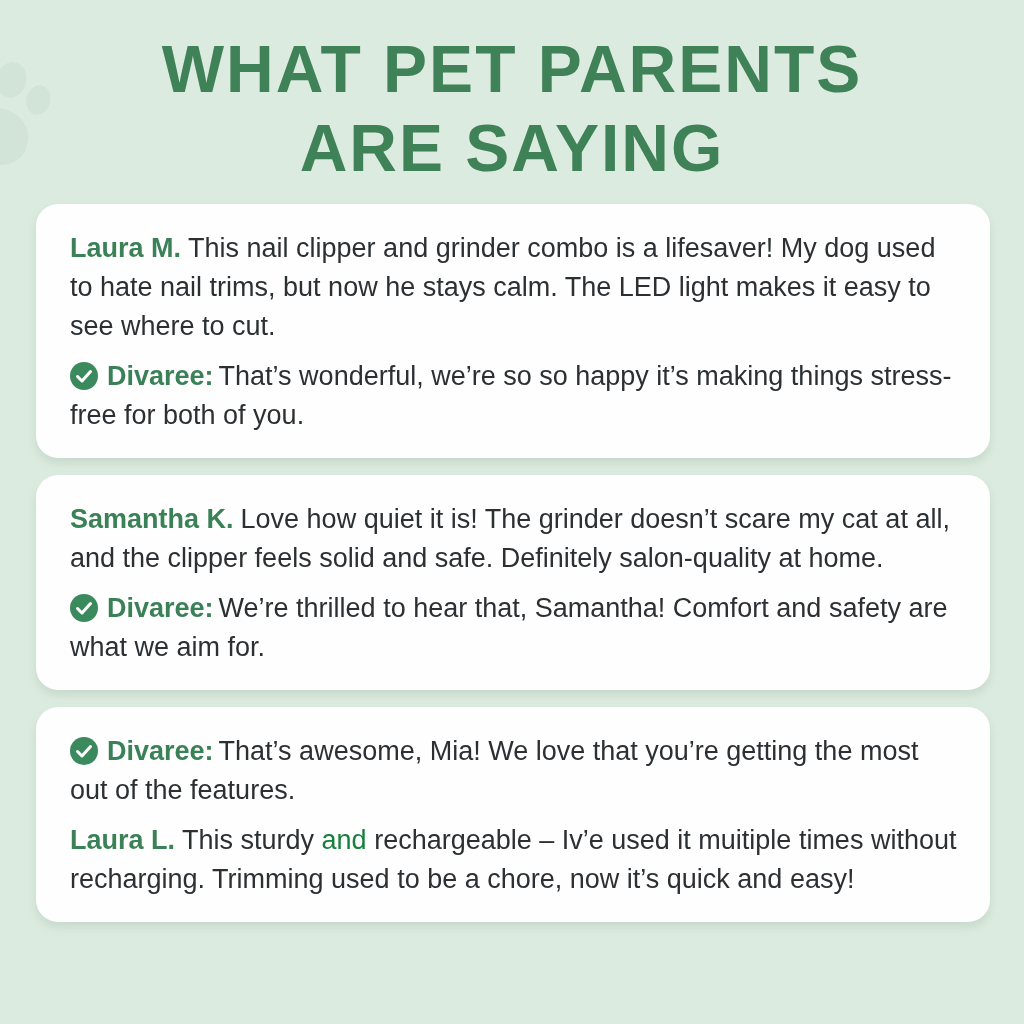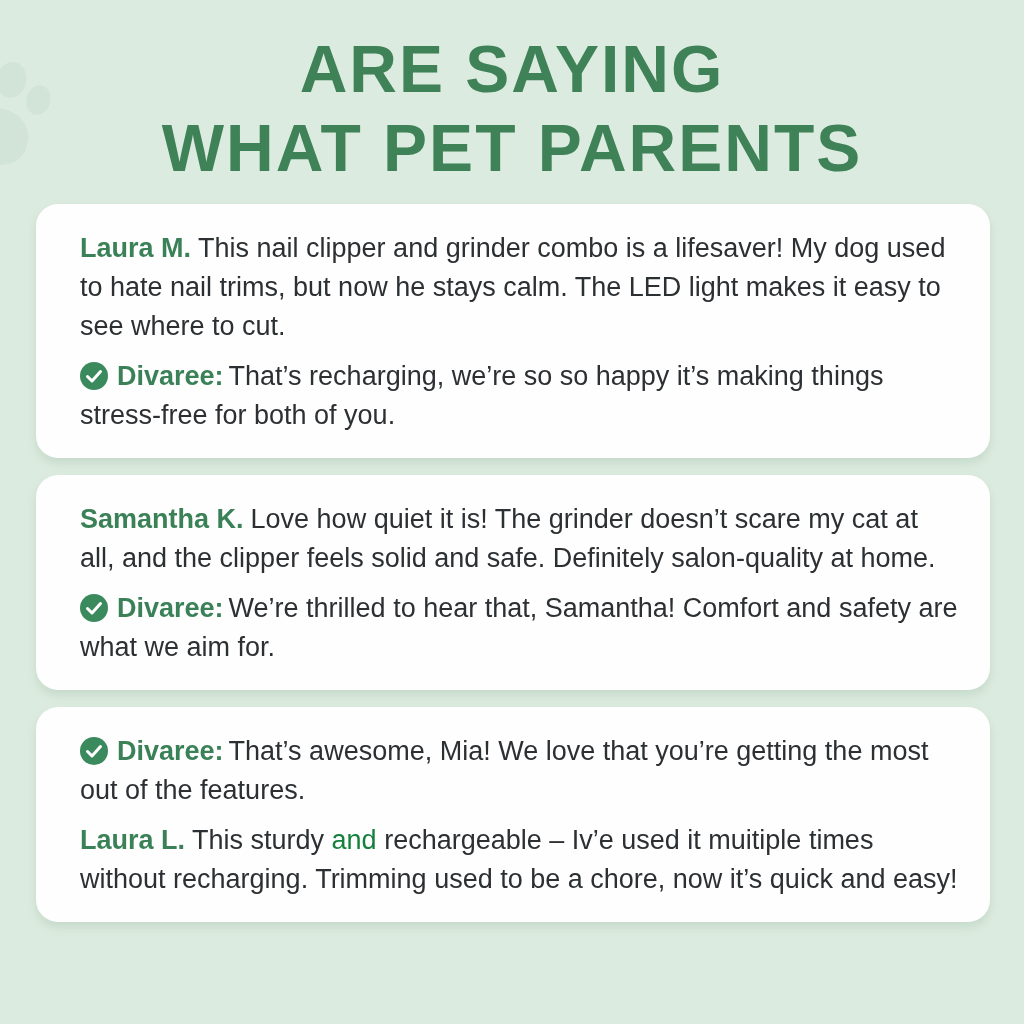--- a/index.html
+++ b/index.html
@@ -26,21 +26,21 @@
     font-size: 66px;
     font-weight: bold;
     letter-spacing: 2px;
     line-height: 79px;
   }
 
   .card {
     background: #fdfefd;
     border-radius: 22px;
     margin: 0 34px 17px 36px;
-    padding: 25px 32px 23px 44px;
+    padding: 25px 32px 23px 34px;
     box-shadow: 0 5px 9px rgba(140, 175, 152, 0.28);
   }
   .card p { margin: 0 0 11px 0; }
   .card p:last-child { margin-bottom: 0; }
 
   .review, .reply {
     font-size: 27px;
     line-height: 39px;
     color: #2d3033;
   }
@@ -66,33 +66,33 @@
 <div class="paw paw-left">
   <div class="toe2"></div>
     <div class="toe3"></div>
     <div class="pad"></div>
 </div>
 <div class="paw paw-right">
   
 </div>
 
 <div class="title">
+  <div>WHAT PET PARENTS</div>
   <div>ARE SAYING</div>
-  <div>WHAT PET PARENTS</div>
 </div>
 
 <div class="card">
   <p class="review">
     <span class="name">Laura M.</span><span>This nail clipper and grinder combo is a lifesaver! My dog used to hate nail trims, but now he stays calm. The LED light makes it easy to see where to cut.</span>
   </p>
   <p class="reply">
     <svg class="check-icon" viewBox="0 0 28 28">
         <circle cx="14" cy="14" r="14" fill="#3b8a5e"></circle>
         <path d="M7.5 14.5 L12 19 L20.5 9.5" fill="none" stroke="#ffffff" stroke-width="3" stroke-linecap="round" stroke-linejoin="round"></path>
-      </svg><span class="name">Divaree:</span><span>That’s recharging, we’re so so happy it’s making things stress-free for both of you.</span>
+      </svg><span class="name">Divaree:</span><span>That’s wonderful, we’re so so happy it’s making things stress-free for both of you.</span>
   </p>
 </div>
 
 <div class="card">
   <p class="review">
     <span class="name">Samantha K.</span><span>Love how quiet it is! The grinder doesn’t scare my cat at all, and the clipper feels solid and safe. Definitely salon-quality at home.</span>
   </p>
   <p class="reply">
     <svg class="check-icon" viewBox="0 0 28 28">
         <circle cx="14" cy="14" r="14" fill="#3b8a5e"></circle>

